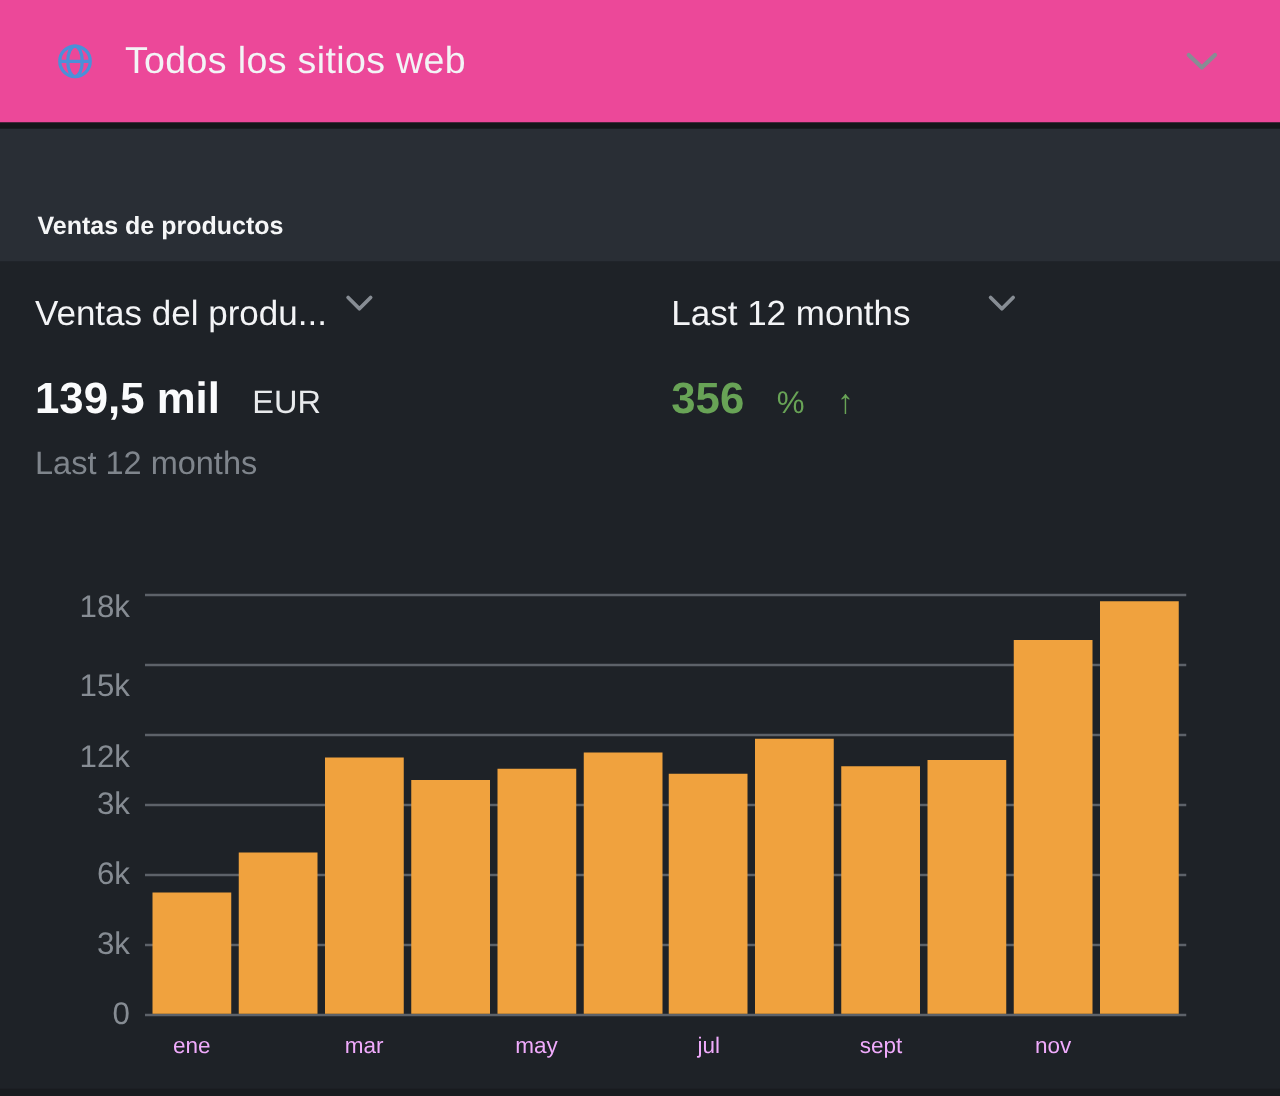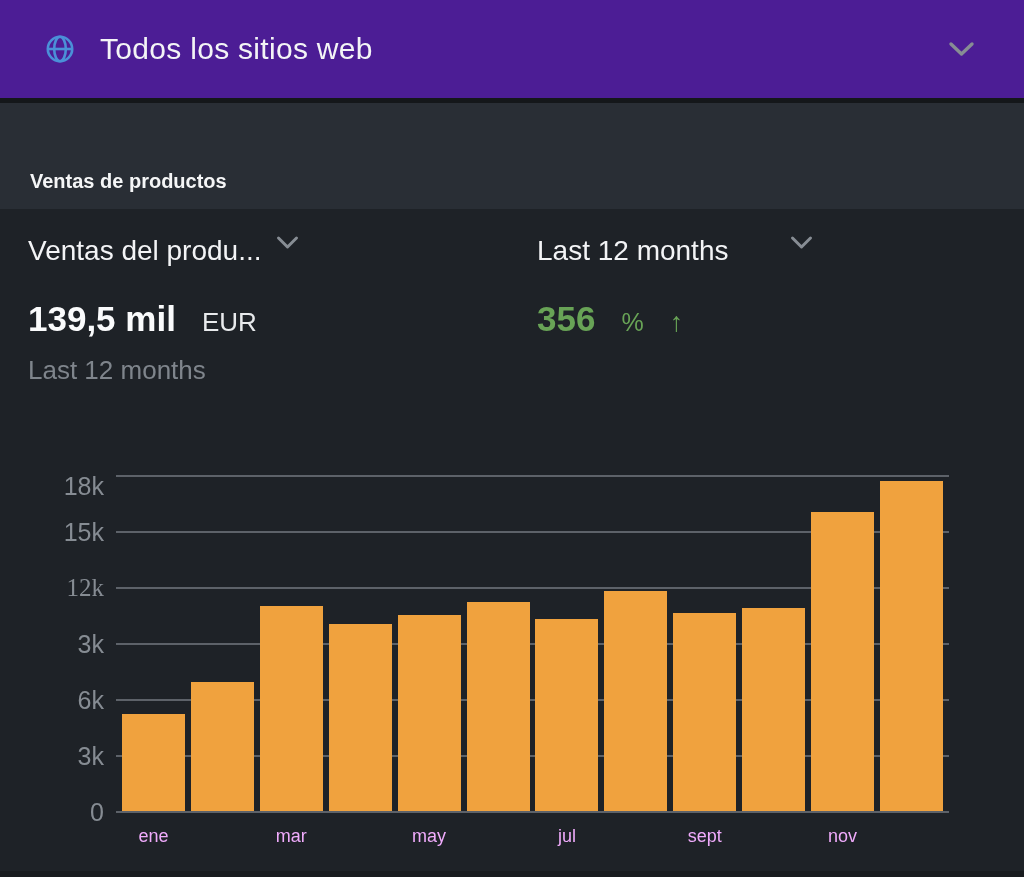--- a/index.html
+++ b/index.html
@@ -6,21 +6,21 @@
   html,body { width:1024px; height:877px; overflow:hidden; }
   body {
     background:#1e2227;
     font-family:"Liberation Sans","DejaVu Sans",sans-serif;
     color:#f3f4f6;
     position:relative;
   }
   
   .topbar {
     height:98px; display:flex; align-items:center;
-    padding:0 49px 0 45px; gap:25px; background:#4c1d95; cursor:pointer;
+    padding:0 49px 0 45px; gap:25px; background:#ec4899; cursor:pointer;
   }
   .topbar-title { font-size:30px; font-weight:400; color:#f3f4f6; letter-spacing:.3px; }
   .topbar .chev { margin-left:auto; }
   .divider { height:5px; background:#14171a; }
   
   .band {
     height:106px; background:#292e35;
     display:flex; align-items:flex-end; padding:0 30px 16px 30px;
   }
   .band-title { font-size:20px; font-weight:700; color:#f5f6f7; }
@@ -117,23 +117,23 @@
         <span class="arrow-up">↑</span>
       </div>
     </div>
   </div>
 
   <div class="chart">
     <div id="grid-layer">
         <div class="gridline" style="top: 40px;"></div>
         <div class="ylabel" style="top: 51px;">18k</div>
         <div class="gridline" style="top: 96px;"></div>
-        <div class="ylabel" style="top: 97px;">15k</div>
+        <div class="ylabel" style="top: 114px;">15k</div>
         <div class="gridline" style="top: 152px;"></div>
-        <div class="ylabel" style="top: 153px; font-family: Liberation Serif, serif;">12k</div>
+        <div class="ylabel" style="top: 171px;">12k</div>
         <div class="gridline" style="top: 208px;"></div>
         <div class="ylabel" style="top: 209px;">3k</div>
         <div class="gridline" style="top: 264px;"></div>
         <div class="ylabel" style="top: 265px;">6k</div>
         <div class="gridline" style="top: 320px;"></div>
         <div class="ylabel" style="top: 321px;">3k</div>
         <div class="gridline" style="top: 376px;"></div>
         <div class="ylabel" style="top: 377px;">0</div>
       </div>
     <div class="bars" id="bars-row">

